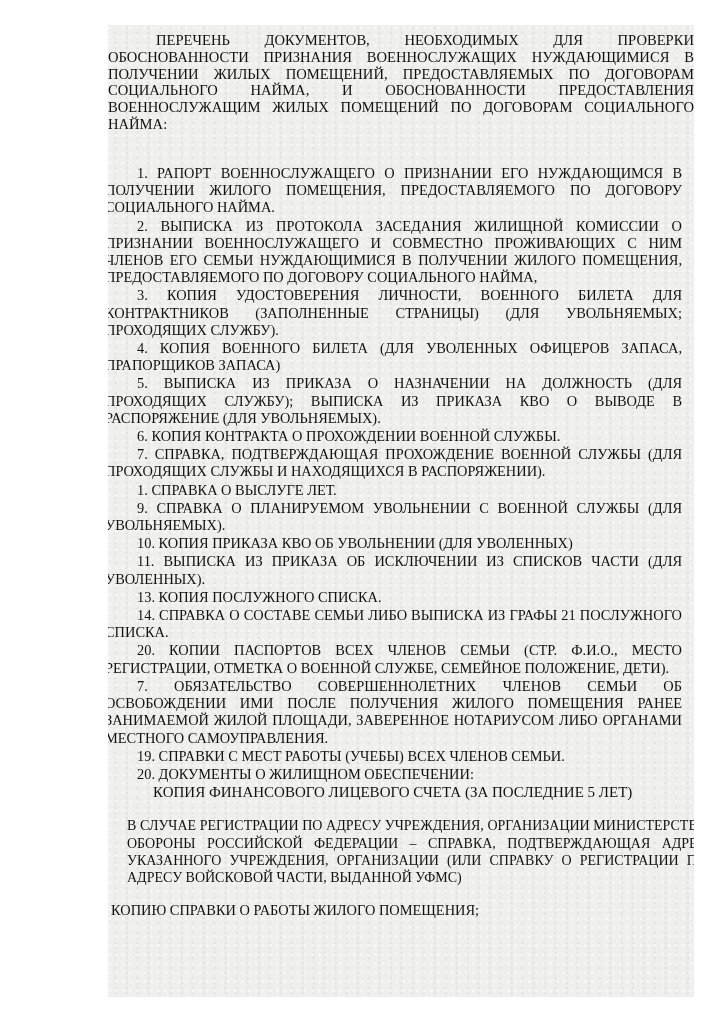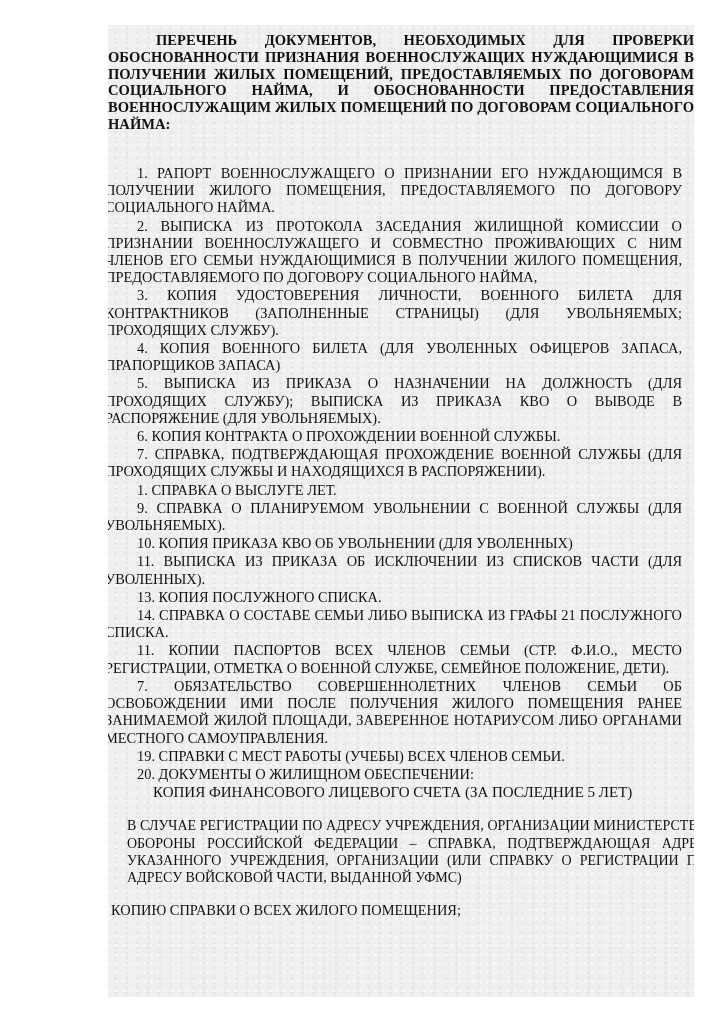--- a/index.html
+++ b/index.html
@@ -12,21 +12,21 @@
       radial-gradient(circle at 70% 60%, rgba(200,200,200,0.25) 0 1px, transparent 2px);
     background-size: 7px 9px, 11px 5px;
     overflow: hidden;
   }
   .content {
     position: absolute; left: 0; top: 0; width: 586px;
     font-family: "Liberation Serif", serif; color: #111;
   }
   .title {
     position: absolute; left: 0px; top: 7px; width: 586px;
-    font-weight: bold; font-size: 14.6px; line-height: 16.8px;
+    font-weight: normal; font-size: 14.6px; line-height: 16.8px;
     text-align: justify; text-align-last: left;
     text-indent: 48px;
   }
   .item {
     font-size: 14.4px; line-height: 17.2px; text-align: justify;
     text-indent: 32px; margin: 0 12px 1px 0;
   }
   .items { position: absolute; left: -3px; top: 140px; width: 589px; }
   .sub { font-size: 15px; line-height: 17.2px; text-indent: 48px; margin: 0; }
   .note { font-size: 14px; line-height: 17.2px; text-align: justify; text-align-last: left; margin: 16px; padding-left: 6px; width: 580px; }
@@ -45,22 +45,22 @@
       <p class="item">4.  КОПИЯ ВОЕННОГО БИЛЕТА (ДЛЯ УВОЛЕННЫХ ОФИЦЕРОВ ЗАПАСА, ПРАПОРЩИКОВ ЗАПАСА)</p>
       <p class="item">5.  ВЫПИСКА ИЗ ПРИКАЗА О НАЗНАЧЕНИИ НА ДОЛЖНОСТЬ (ДЛЯ ПРОХОДЯЩИХ СЛУЖБУ); ВЫПИСКА ИЗ ПРИКАЗА КВО О ВЫВОДЕ В РАСПОРЯЖЕНИЕ (ДЛЯ УВОЛЬНЯЕМЫХ).</p>
       <p class="item">6.  КОПИЯ КОНТРАКТА О ПРОХОЖДЕНИИ ВОЕННОЙ СЛУЖБЫ.</p>
       <p class="item">7.  СПРАВКА, ПОДТВЕРЖДАЮЩАЯ ПРОХОЖДЕНИЕ ВОЕННОЙ СЛУЖБЫ (ДЛЯ ПРОХОДЯЩИХ СЛУЖБЫ И НАХОДЯЩИХСЯ В РАСПОРЯЖЕНИИ).</p>
       <p class="item">1.  СПРАВКА О ВЫСЛУГЕ ЛЕТ.</p>
       <p class="item">9.  СПРАВКА О ПЛАНИРУЕМОМ УВОЛЬНЕНИИ С ВОЕННОЙ СЛУЖБЫ (ДЛЯ УВОЛЬНЯЕМЫХ).</p>
       <p class="item">10. КОПИЯ ПРИКАЗА КВО ОБ УВОЛЬНЕНИИ (ДЛЯ УВОЛЕННЫХ)</p>
       <p class="item">11. ВЫПИСКА ИЗ ПРИКАЗА ОБ ИСКЛЮЧЕНИИ ИЗ СПИСКОВ ЧАСТИ (ДЛЯ УВОЛЕННЫХ).</p>
       <p class="item">13. КОПИЯ ПОСЛУЖНОГО СПИСКА.</p>
       <p class="item">14. СПРАВКА О СОСТАВЕ СЕМЬИ ЛИБО ВЫПИСКА ИЗ ГРАФЫ 21 ПОСЛУЖНОГО СПИСКА.</p>
-      <p class="item">11. КОПИИ ПАСПОРТОВ ВСЕХ ЧЛЕНОВ СЕМЬИ (СТР. Ф.И.О., МЕСТО РЕГИСТРАЦИИ, ОТМЕТКА О ВОЕННОЙ СЛУЖБЕ, СЕМЕЙНОЕ ПОЛОЖЕНИЕ, ДЕТИ).</p>
+      <p class="item">20. КОПИИ ПАСПОРТОВ ВСЕХ ЧЛЕНОВ СЕМЬИ (СТР. Ф.И.О., МЕСТО РЕГИСТРАЦИИ, ОТМЕТКА О ВОЕННОЙ СЛУЖБЕ, СЕМЕЙНОЕ ПОЛОЖЕНИЕ, ДЕТИ).</p>
       <p class="item">7. ОБЯЗАТЕЛЬСТВО СОВЕРШЕННОЛЕТНИХ ЧЛЕНОВ СЕМЬИ ОБ ОСВОБОЖДЕНИИ ИМИ ПОСЛЕ ПОЛУЧЕНИЯ ЖИЛОГО ПОМЕЩЕНИЯ РАНЕЕ ЗАНИМАЕМОЙ ЖИЛОЙ ПЛОЩАДИ, ЗАВЕРЕННОЕ НОТАРИУСОМ ЛИБО ОРГАНАМИ МЕСТНОГО САМОУПРАВЛЕНИЯ.</p>
       <p class="item">19. СПРАВКИ С МЕСТ РАБОТЫ (УЧЕБЫ) ВСЕХ ЧЛЕНОВ СЕМЬИ.</p>
       <p class="item">20. ДОКУМЕНТЫ О ЖИЛИЩНОМ ОБЕСПЕЧЕНИИ:</p>
       <p class="sub">КОПИЯ ФИНАНСОВОГО ЛИЦЕВОГО СЧЕТА (ЗА ПОСЛЕДНИЕ 5 ЛЕТ)</p>
       <p class="note">В СЛУЧАЕ РЕГИСТРАЦИИ ПО АДРЕСУ УЧРЕЖДЕНИЯ, ОРГАНИЗАЦИИ МИНИСТЕРСТВА ОБОРОНЫ РОССИЙСКОЙ ФЕДЕРАЦИИ – СПРАВКА, ПОДТВЕРЖДАЮЩАЯ АДРЕС УКАЗАННОГО УЧРЕЖДЕНИЯ, ОРГАНИЗАЦИИ (ИЛИ СПРАВКУ О РЕГИСТРАЦИИ ПО АДРЕСУ ВОЙСКОВОЙ ЧАСТИ, ВЫДАННОЙ УФМС)</p>
-      <p class="note2">КОПИЮ СПРАВКИ О ВСЕХ ЖИЛОГО ПОМЕЩЕНИЯ;</p>
+      <p class="note2">КОПИЮ СПРАВКИ О РАБОТЫ ЖИЛОГО ПОМЕЩЕНИЯ;</p>
     </div>
   </div>
 </div>
 
 </body></html>

